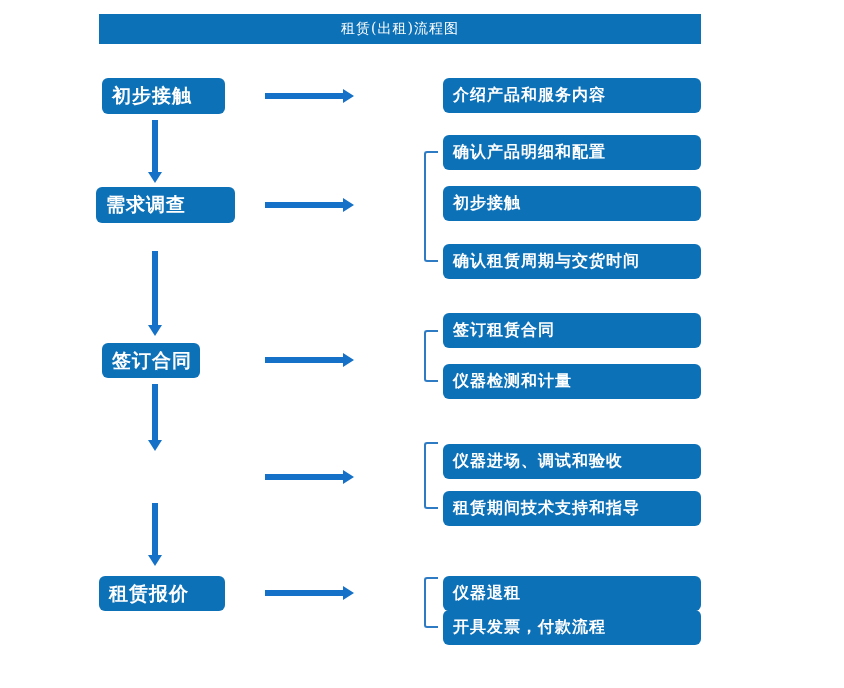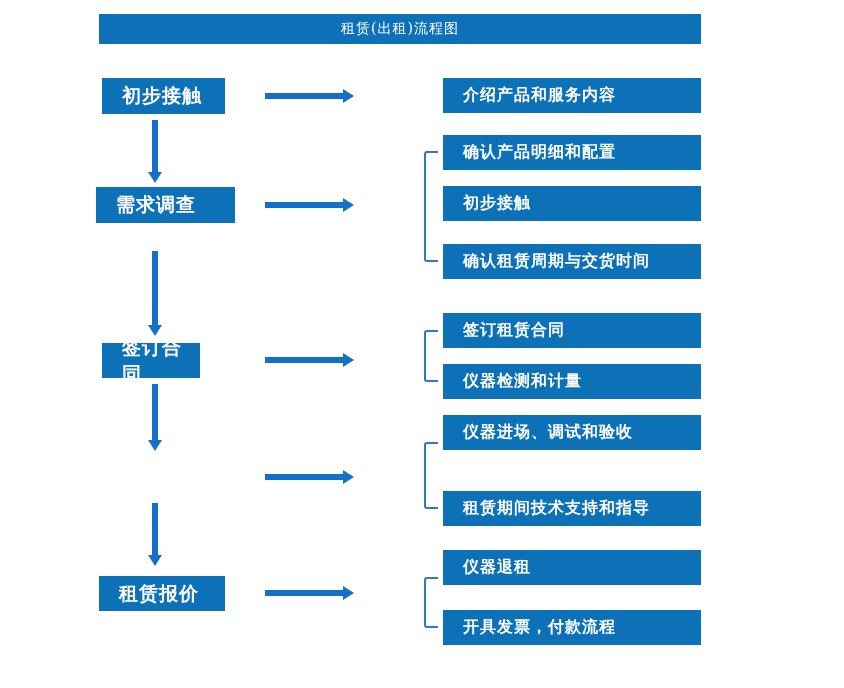--- a/index.html
+++ b/index.html
@@ -15,21 +15,21 @@
   }
   .titlebar{
     position:absolute;left:99px;top:14px;width:602px;height:30px;
     background:var(--box);color:var(--txt);
     font-size:14px;font-weight:normal;letter-spacing:1px;
     display:flex;align-items:center;justify-content:center;
   }
   .box{
     position:absolute;background:var(--box);color:var(--txt);
     font-weight:bold;display:flex;align-items:center;
-    padding-left:20px;box-sizing:border-box;letter-spacing:1px;
+    padding-left:10px;box-sizing:border-box;letter-spacing:1px;border-radius:6px;
   }
   .lbox{font-size:19px;}
   .rbox{left:443px;width:258px;height:35px;font-size:16px;}
   .harrow{
     position:absolute;height:6px;background:var(--arrow);
   }
   .harrow::after{
     content:"";position:absolute;right:-11px;top:50%;transform:translateY(-50%);
     width:0;height:0;
     border-left:11px solid var(--arrow);
@@ -82,19 +82,19 @@
 
   <div class="box rbox" style="top:78px">介绍产品和服务内容</div>
 
   <div class="box rbox" style="top:135px">确认产品明细和配置</div>
   <div class="box rbox" style="top:186px">初步接触</div>
   <div class="box rbox" style="top:244px">确认租赁周期与交货时间</div>
 
   <div class="box rbox" style="top:313px">签订租赁合同</div>
   <div class="box rbox" style="top:364px">仪器检测和计量</div>
 
-  <div class="box rbox" style="top:415px">仪器进场、调试和验收</div>
+  <div class="box rbox" style="top:444px">仪器进场、调试和验收</div>
   <div class="box rbox" style="top:491px">租赁期间技术支持和指导</div>
 
-  <div class="box rbox" style="top:550px">仪器退租</div>
+  <div class="box rbox" style="top:576px">仪器退租</div>
   <div class="box rbox" style="top:610px">开具发票，付款流程</div>
 
 </div>
 
 </body></html>

